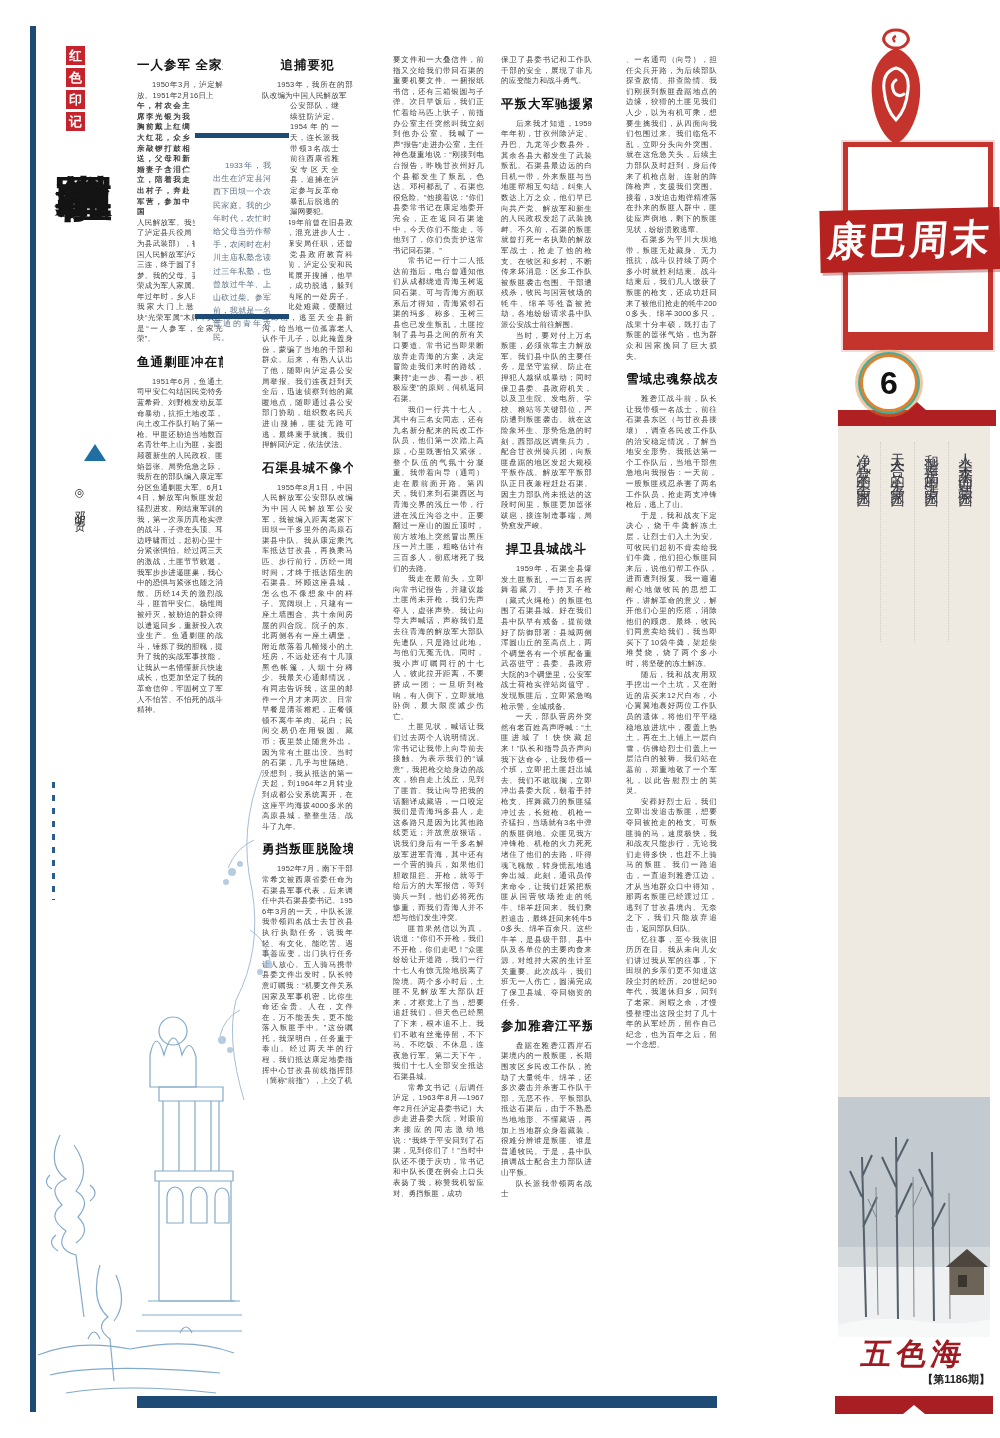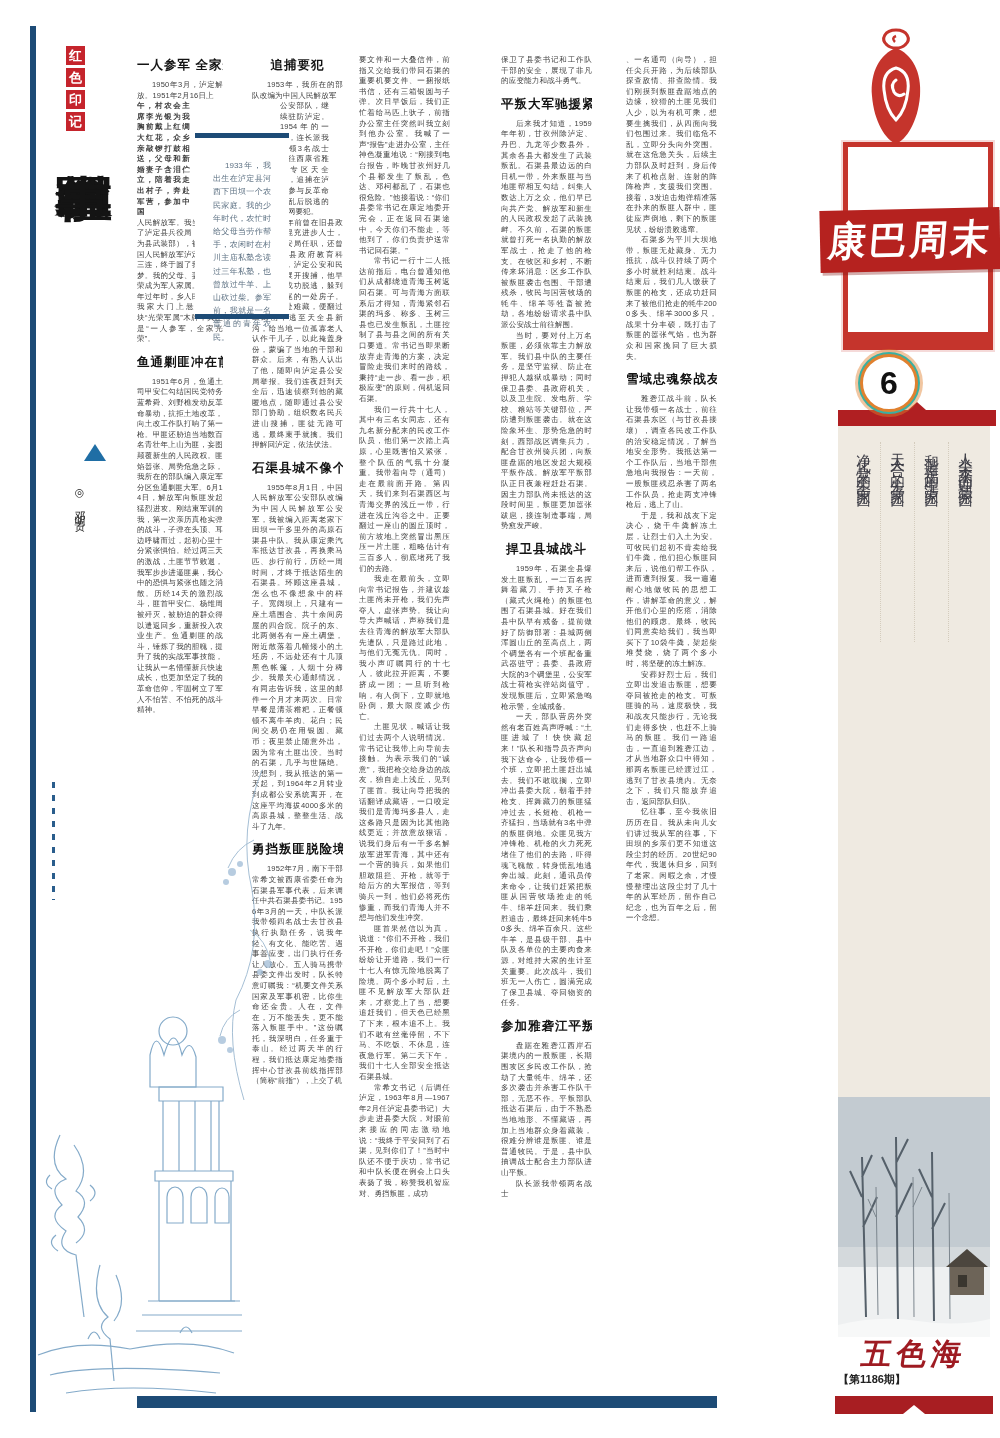--- a/index.html
+++ b/index.html
@@ -20,21 +20,21 @@
   .big-title{left:46px;top:140px;height:310px;writing-mode:vertical-rl;
     font-size:42px;font-weight:900;color:#141414;letter-spacing:1px;
     transform:scaleX(1.35);transform-origin:top left;font-family:"Liberation Sans",sans-serif;}
   .tri{left:84px;top:444px;width:0;height:0;border-left:11px solid transparent;
     border-right:11px solid transparent;border-bottom:17px solid #1f6ea5;}
   .author{left:72px;top:486px;writing-mode:vertical-rl;font-size:11px;color:#222;letter-spacing:4px;}
 
   
   .cols{left:137px;top:55px;width:582px;height:1340px;}
   .col{position:absolute;top:0;height:1338px;overflow:hidden;text-align:justify;}
-  #col1{left:0;width:86px;} #col2{left:115px;width:91px;} #col3{left:222px;width:91px;}
+  #col1{left:0;width:86px;} #col2{left:125px;width:91px;} #col3{left:256px;width:91px;}
   #col4{left:364px;width:91px;} #col5{left:489px;width:91px;}
   .col p{margin:0;font-size:7.5px;line-height:10.6px;color:#3e3e3e;text-indent:2em;
     letter-spacing:.2px;word-break:break-all;}
   .col p.cont{text-indent:0;}
   .col p.narrowR{width:53px;text-indent:0;font-weight:bold;}
   .col p.narrowL{width:49px;margin-left:28px;text-indent:0;}
   .col h4{margin:9px 0 6px 0;font-size:12.5px;font-weight:700;color:#131313;
     text-align:center;letter-spacing:1px;white-space:nowrap;}
   .col h4.first{margin-top:2px;}
 
@@ -79,21 +79,21 @@
   .slogans{position:absolute;left:6px;top:16px;right:6px;height:200px;
     display:flex;flex-direction:row-reverse;justify-content:center;}
   .slogan{writing-mode:vertical-rl;font-size:14.5px;color:#3d3d46;letter-spacing:5px;
     padding:0 7px;border-left:1px dotted #d4ccbd;font-family:"DejaVu Serif",serif;}
   .slogan:last-child{border-left:none;}
 
   .photo{left:838px;top:1097px;width:152px;height:240px;overflow:hidden;}
   .mag-name{left:838px;top:1334px;width:152px;text-align:center;font-size:30px;font-weight:900;
     color:#9e1b22;letter-spacing:5px;font-family:"Liberation Serif",serif;
     transform:skewX(-8deg);}
-  .issue-no{left:838px;top:1372px;width:152px;text-align:left;font-size:11px;
+  .issue-no{left:838px;top:1372px;width:152px;text-align:right;font-size:11px;
     font-weight:700;color:#222;}
   .ribbon-bottom{left:835px;top:1396px;width:158px;height:18px;background:#a81e22;}
   .ribbon-bottom:after{content:"";position:absolute;left:50%;bottom:0;margin-left:-11px;
     border-left:11px solid transparent;border-right:11px solid transparent;
     border-bottom:9px solid #fff;}
 
   .illu{left:30px;top:935px;width:212px;height:482px;}
   .plum{left:212px;top:760px;width:66px;height:350px;opacity:.75;}
 </style>
 </head>
@@ -152,20 +152,21 @@
       <h4>参加雅砻江平叛战斗</h4>
       <p>盘踞在雅砻江西岸石渠境内的一股叛匪，长期围攻区乡民改工作队，抢劫了大量牦牛、绵羊，还多次袭击并杀害工作队干部，无恶不作。平叛部队抵达石渠后，由于不熟悉当地地形、不懂藏语，再加上当地群众身着藏装，很难分辨谁是叛匪、谁是普通牧民。于是，县中队抽调战士配合主力部队进山平叛。</p>
       <p>队长派我带领两名战士</p>
     </div>
   <div class="col" id="col5">
       <p class="cont">、一名通司（向导），担任尖兵开路，为后续部队探查敌情、排查险情。我们刚摸到叛匪盘踞地点的边缘，狡猾的土匪见我们人少，以为有机可乘，想要生擒我们，从四面向我们包围过来。我们临危不乱，立即分头向外突围。就在这危急关头，后续主力部队及时赶到，身后传来了机枪点射、连射的阵阵枪声，支援我们突围。接着，3发迫击炮弹精准落在扑来的叛匪人群中，匪徒应声倒地，剩下的叛匪见状，纷纷溃败逃窜。</p>
       <p>石渠多为平川大坝地带，叛匪无处藏身、无力抵抗，战斗仅持续了两个多小时就胜利结束。战斗结束后，我们几人缴获了叛匪的枪支，还成功赶回来了被他们抢走的牦牛2000多头、绵羊3000多只，战果十分丰硕，既打击了叛匪的嚣张气焰，也为群众和国家挽回了巨大损失。</p>
       <h4>雪域忠魂祭战友</h4>
       <p>雅砻江战斗前，队长让我带领一名战士，前往石渠县东区（与甘孜县接壤），调查各民改工作队的治安稳定情况，了解当地安全形势。我抵达第一个工作队后，当地干部焦急地向我报告：一天前，一股叛匪残忍杀害了两名工作队员，抢走两支冲锋枪后，逃上了山。</p>
       <p>于是，我和战友下定决心，烧干牛粪解冻土层，让烈士们入土为安。可牧民们起初不肯卖给我们牛粪，他们担心叛匪回来后，说他们帮工作队，进而遭到报复。我一遍遍耐心地做牧民的思想工作，讲解革命的意义，解开他们心里的疙瘩，消除他们的顾虑。最终，牧民们同意卖给我们，我当即买下了10袋牛粪，架起柴堆焚烧，烧了两个多小时，将坚硬的冻土解冻。</p>
+      <p>随后，我和战友用双手挖出一个土坑，又在附近的店买来12尺白布，小心翼翼地裹好两位工作队员的遗体，将他们平平稳稳地放进坑中，覆盖上热土，再在土上铺上一层白雪，仿佛给烈士们盖上一层洁白的被褥。我们站在墓前，郑重地敬了一个军礼，以此告慰烈士的英灵。</p>
       <p>安葬好烈士后，我们立即出发追击叛匪，想要夺回被抢走的枪支。可叛匪骑的马，速度极快，我和战友只能步行，无论我们走得多快，也赶不上骑马的叛匪。我们一路追击，一直追到雅砻江边，才从当地群众口中得知，那两名叛匪已经渡过江，逃到了甘孜县境内。无奈之下，我们只能放弃追击，返回部队归队。</p>
       <p>忆往事，至今我依旧历历在目。我从未向儿女们讲过我从军的往事，下田坝的乡亲们更不知道这段尘封的经历。20世纪90年代，我退休归乡，回到了老家。闲暇之余，才慢慢整理出这段尘封了几十年的从军经历，留作自己纪念，也为百年之后，留一个念想。</p>
     </div>
 </div>
 
 <div class="abs inset">
   <p>1933年，我出生在泸定县河西下田坝一个农民家庭。我的少年时代，农忙时给父母当劳作帮手，农闲时在村川主庙私塾念读过三年私塾，也曾放过牛羊、上山砍过柴。参军前，我就是一名普通的青年农民。</p>
 </div>
 
 <svg class="abs illu" viewBox="0 0 212 482">

